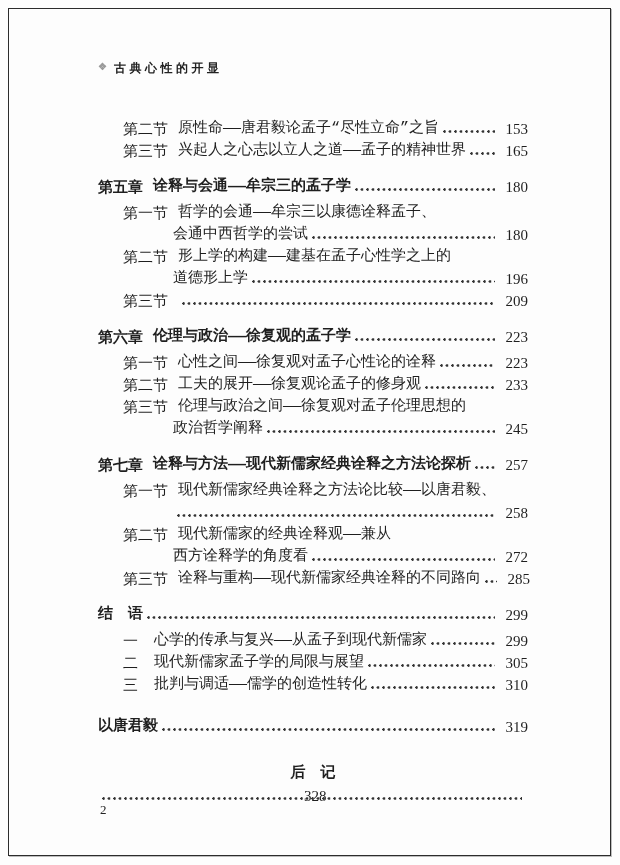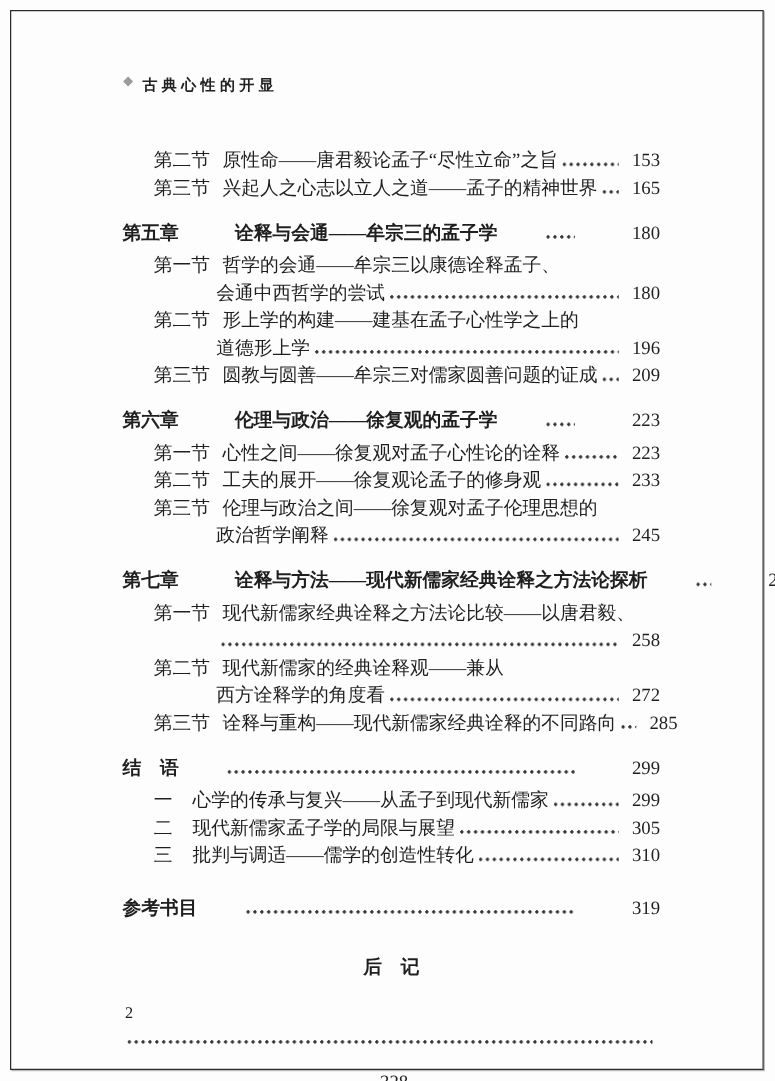--- a/index.html
+++ b/index.html
@@ -22,27 +22,27 @@
   .running-header{
     display:flex;align-items:center;
     font-size:12px;font-weight:bold;letter-spacing:3.5px;
     color:#222;margin-bottom:42px;line-height:16px;
   }
   .ornament{
     font-size:10px;color:#9a9a9a;letter-spacing:0;
     margin-right:7px;transform:translateY(-1px);
   }
   .row{display:flex;align-items:center;line-height:22px;height:22px;white-space:nowrap;}
-  .chap{font-weight:bold;margin-top:14px;margin-bottom:4px;gap:35px;}
+  .chap{font-weight:bold;margin-top:14px;margin-bottom:4px;}
   .sec{padding-left:25px;align-items:flex-end;}
   .item{padding-left:25px;}
   .cont{padding-left:75px;}
   .num{margin-right:10px;flex:0 0 auto;}
   .item .num{margin-right:16px;}
-  .title{flex:0 0 auto;}
+  .title{flex:0 0 auto;font-family:Liberation Mono, monospace;}
   .leader{flex:1 1 auto;position:relative;min-width:14px;align-self:stretch;margin:0 5px 0 3px;}
   .leader::after{
     content:"";position:absolute;left:1px;right:1px;top:12px;height:3px;
     background-image:radial-gradient(circle at 1.5px 1.5px,#333 1.1px,transparent 1.5px);
     background-size:5.5px 3px;background-repeat:repeat-x;
   }
   .pg{flex:0 0 auto;min-width:27px;text-align:right;font-weight:normal;}
   .mt-bib{margin-top:20px;}
   .mt-post{margin-top:25px;flex-direction:column;}
   .folio{
@@ -95,21 +95,20 @@
       <span class="num">第二节</span>
       <span class="title">形上学的构建——建基在孟子心性学之上的</span>
     </div>
     <div class="row cont">
       <span class="title">道德形上学</span>
       <span class="leader"></span>
       <span class="pg">196</span>
     </div>
     <div class="row sec">
       <span class="num">第三节</span>
-      <span class="title">圆教与圆善——牟宗三对儒家圆善问题的证成</span>
       <span class="leader"></span>
       <span class="pg">209</span>
     </div>
 
     <div class="row chap">
       <span class="num">第六章</span>
       <span class="title">伦理与政治——徐复观的孟子学</span>
       <span class="leader"></span>
       <span class="pg">223</span>
     </div>
@@ -183,21 +182,21 @@
       <span class="pg">305</span>
     </div>
     <div class="row item">
       <span class="num">三</span>
       <span class="title">批判与调适——儒学的创造性转化</span>
       <span class="leader"></span>
       <span class="pg">310</span>
     </div>
 
     <div class="row chap mt-bib">
-      <span class="title">参考书目</span>
+      <span class="title">以唐君毅</span>
       <span class="leader"></span>
       <span class="pg">319</span>
     </div>
 
     <div class="row chap mt-post">
       <span class="title">后　记</span>
       <span class="leader"></span>
       <span class="pg">328</span>
     </div>
 

